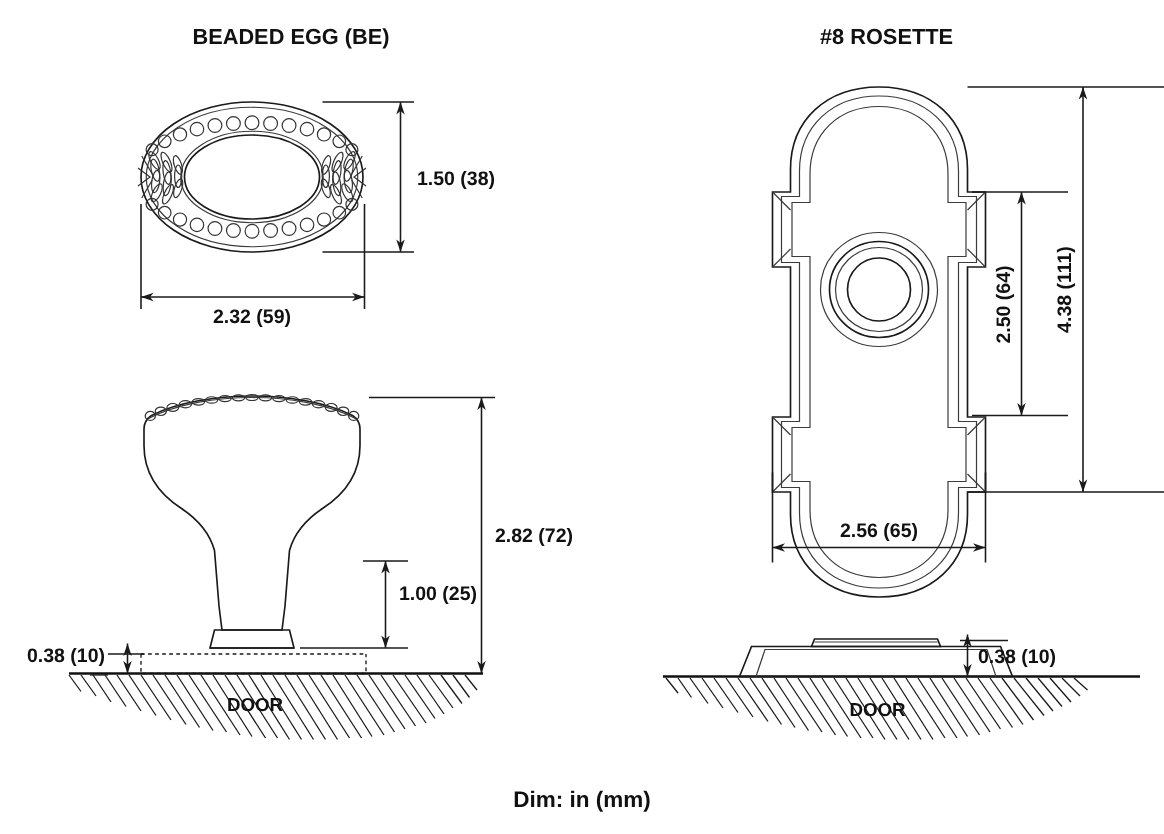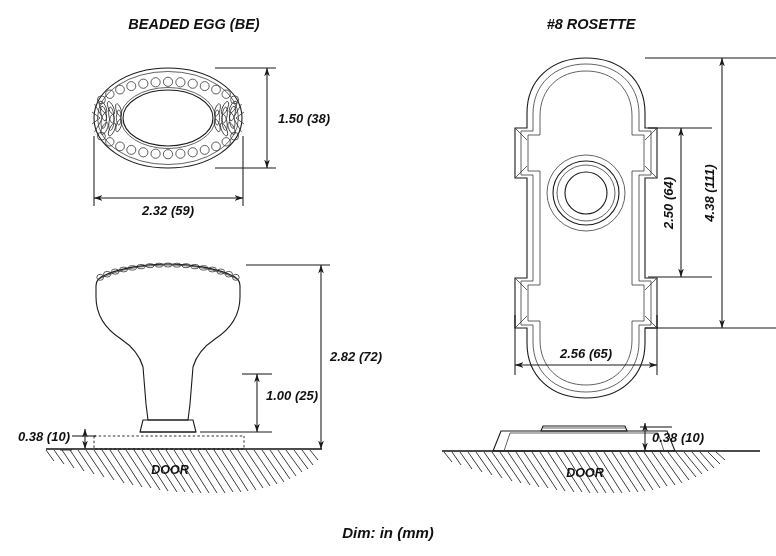--- a/index.html
+++ b/index.html
@@ -10,21 +10,20 @@
   }
   body {
     font-family: "Liberation Sans", sans-serif;
   }
   #sheet {
     position: relative;
     width: 776px;
     height: 556px;
     background: #ffffff;
     overflow: hidden;
-    font-style: italic;
   }
   #sheet svg {
     position: absolute;
     left: 0;
     top: 0;
   }
   .ttl {
     font-family: "Liberation Sans", sans-serif;
     font-weight: bold;
     font-size: 14.5px;

